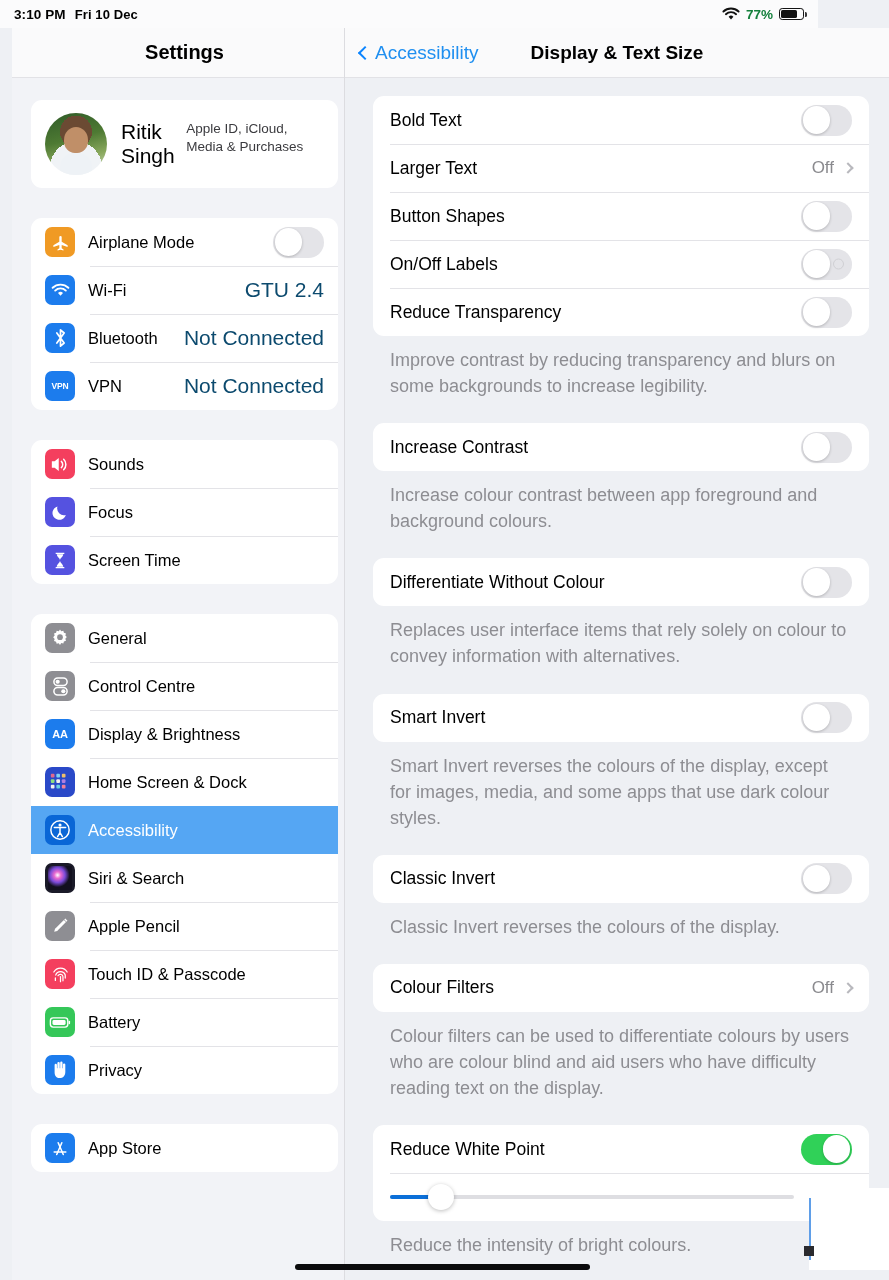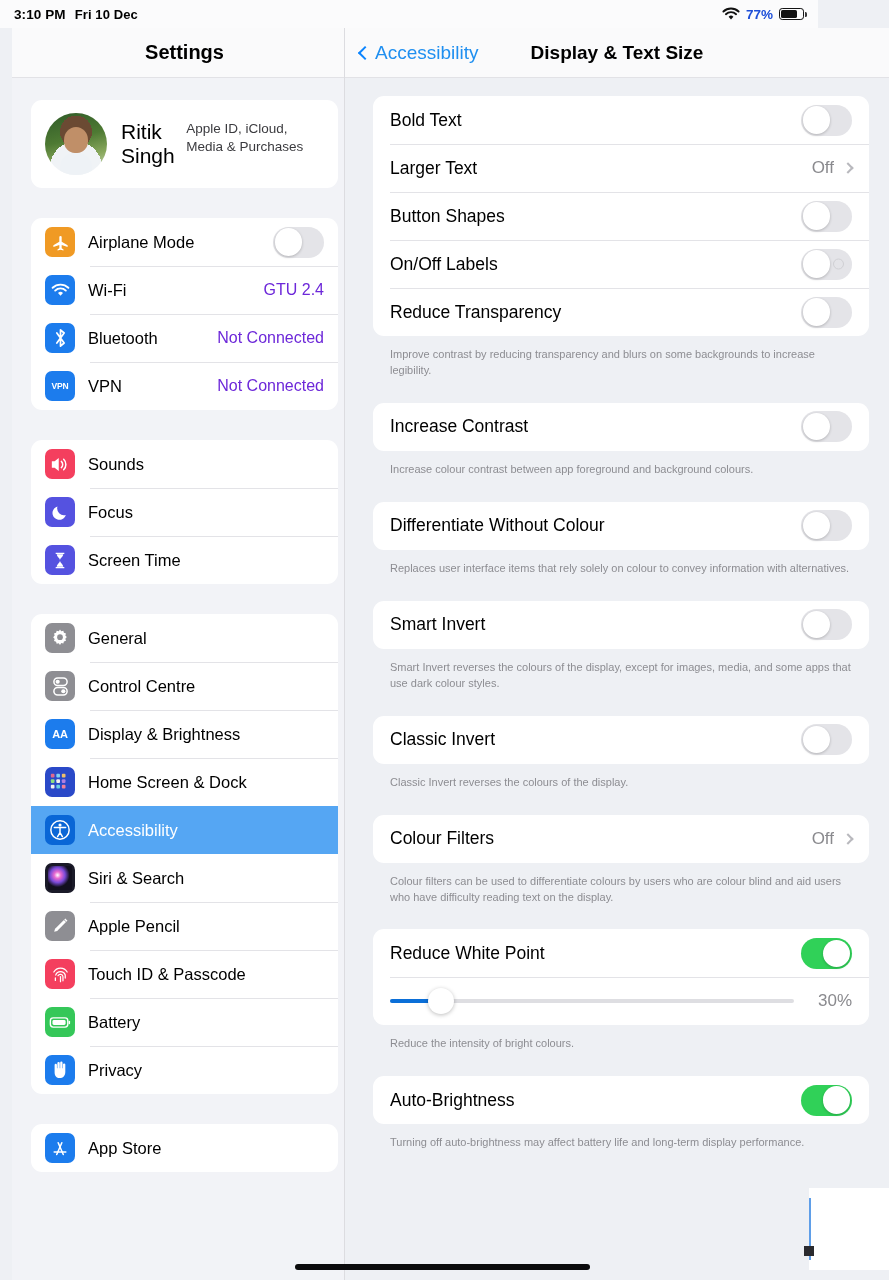--- a/index.html
+++ b/index.html
@@ -22,21 +22,21 @@
     width: 818px; height: 28px;
     background: #fbfbfc;
     display: flex; align-items: center;
     padding: 0 14px;
     z-index: 30;
   }
   .sb-left { display: flex; align-items: baseline; gap: 9px; }
   .sb-time { font-size: 13.5px; font-weight: 600; color: #000; letter-spacing: .1px; }
   .sb-date { font-size: 13px; font-weight: 600; color: #000; letter-spacing: .1px; }
   .sb-right { margin-left: auto; display: flex; align-items: center; gap: 6px; }
-  .sb-pct { font-size: 13.5px; font-weight: 600; color: #1d4ed8; }
+  .sb-pct { font-size: 13.5px; font-weight: 600; color: #15803d; }
   .batt {
     position: relative;
     width: 25px; height: 12px;
     border: 1.3px solid #121212;
     border-radius: 3.2px;
     display: flex; align-items: center;
   }
   .batt::after {
     content: ""; position: absolute;
     right: -3.6px; top: 3.3px;
@@ -157,21 +157,21 @@
     height: 0.7px; background: #e3e3e7;
   }
   .row-hl + .row::before, .row + .row-hl::before { background: transparent; }
   .ico {
     width: 30px; height: 30px; border-radius: 7px;
     flex: none;
     display: flex; align-items: center; justify-content: center;
     color: #fff; font-size: 15px;
   }
   .row-label { font-size: 16.5px; color: #000; }
-  .row-value { margin-left: auto; font-size: 16px; color: #6d28d9; }
+  .row-value { margin-left: auto; font-size: 21px; color: #0c4a6e; }
   .row-hl { background: #55a6f3; }
   .row-hl .row-label { color: #ffffff; }
 
   
   .tgl {
     margin-left: auto;
     width: 51px; height: 31px;
     border-radius: 16px;
     background: #e4e4e8;
     position: relative;
@@ -214,21 +214,21 @@
   .d-label { font-size: 17.5px; color: #000; }
   .d-value { margin-left: auto; font-size: 17px; color: #8a8a8e; }
   .chev-right {
     width: 8px; height: 8px;
     border-right: 2.2px solid #b8b8bd;
     border-top: 2.2px solid #b8b8bd;
     transform: rotate(45deg);
     margin-left: 10px;
   }
   .d-note {
-    font-size: 11px;
+    font-size: 18px;
     color: #8d8d92;
     line-height: 1.45;
     padding: 11px 17px 0 17px;
   }
   .d-gap { height: 24px; }
 
   
   .slider-row {
     display: flex; align-items: center;
     min-height: 48px;

